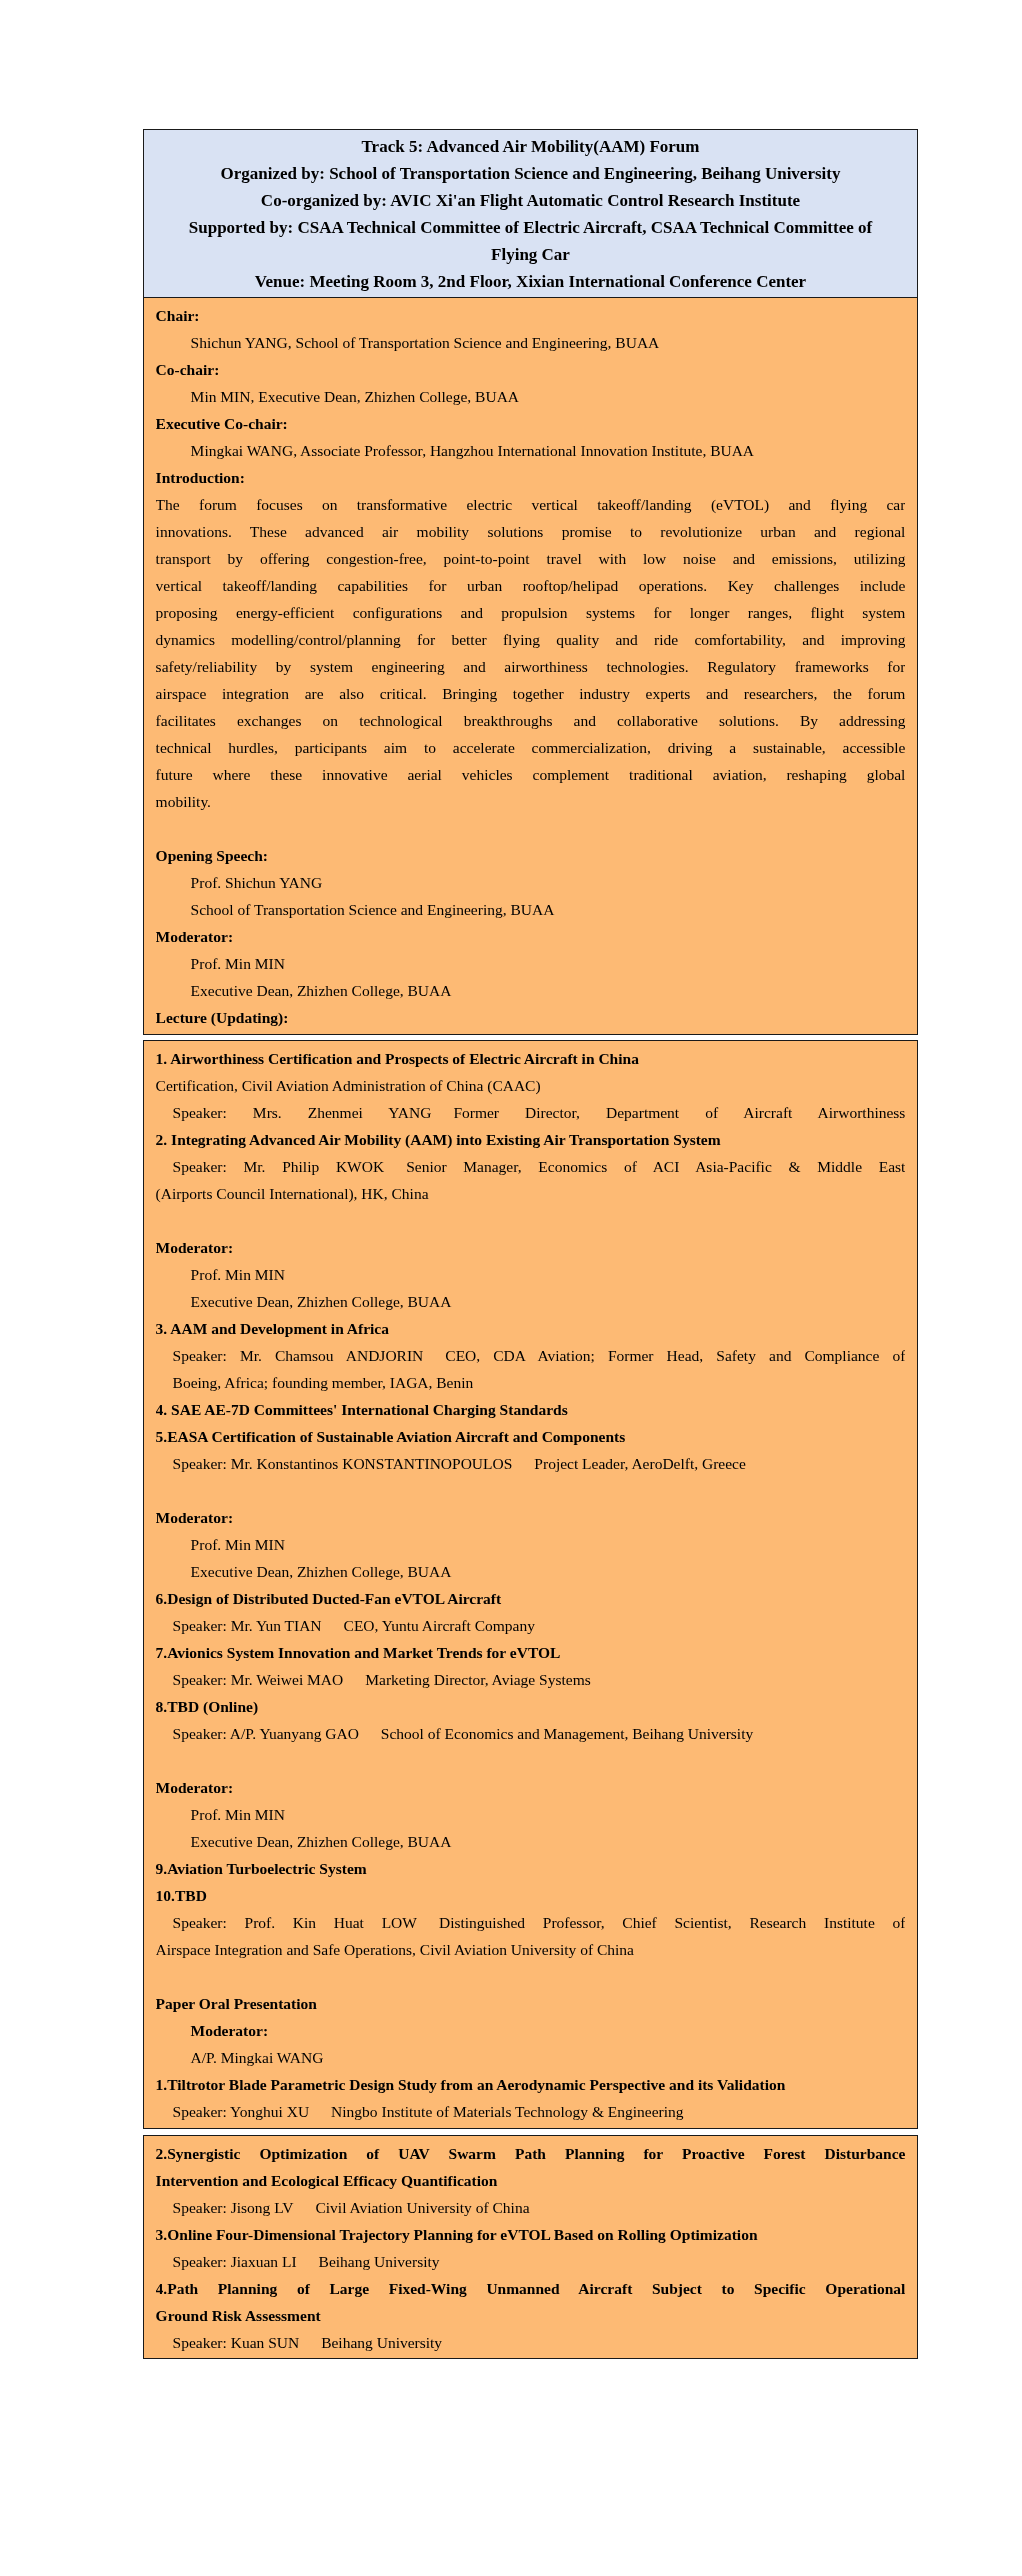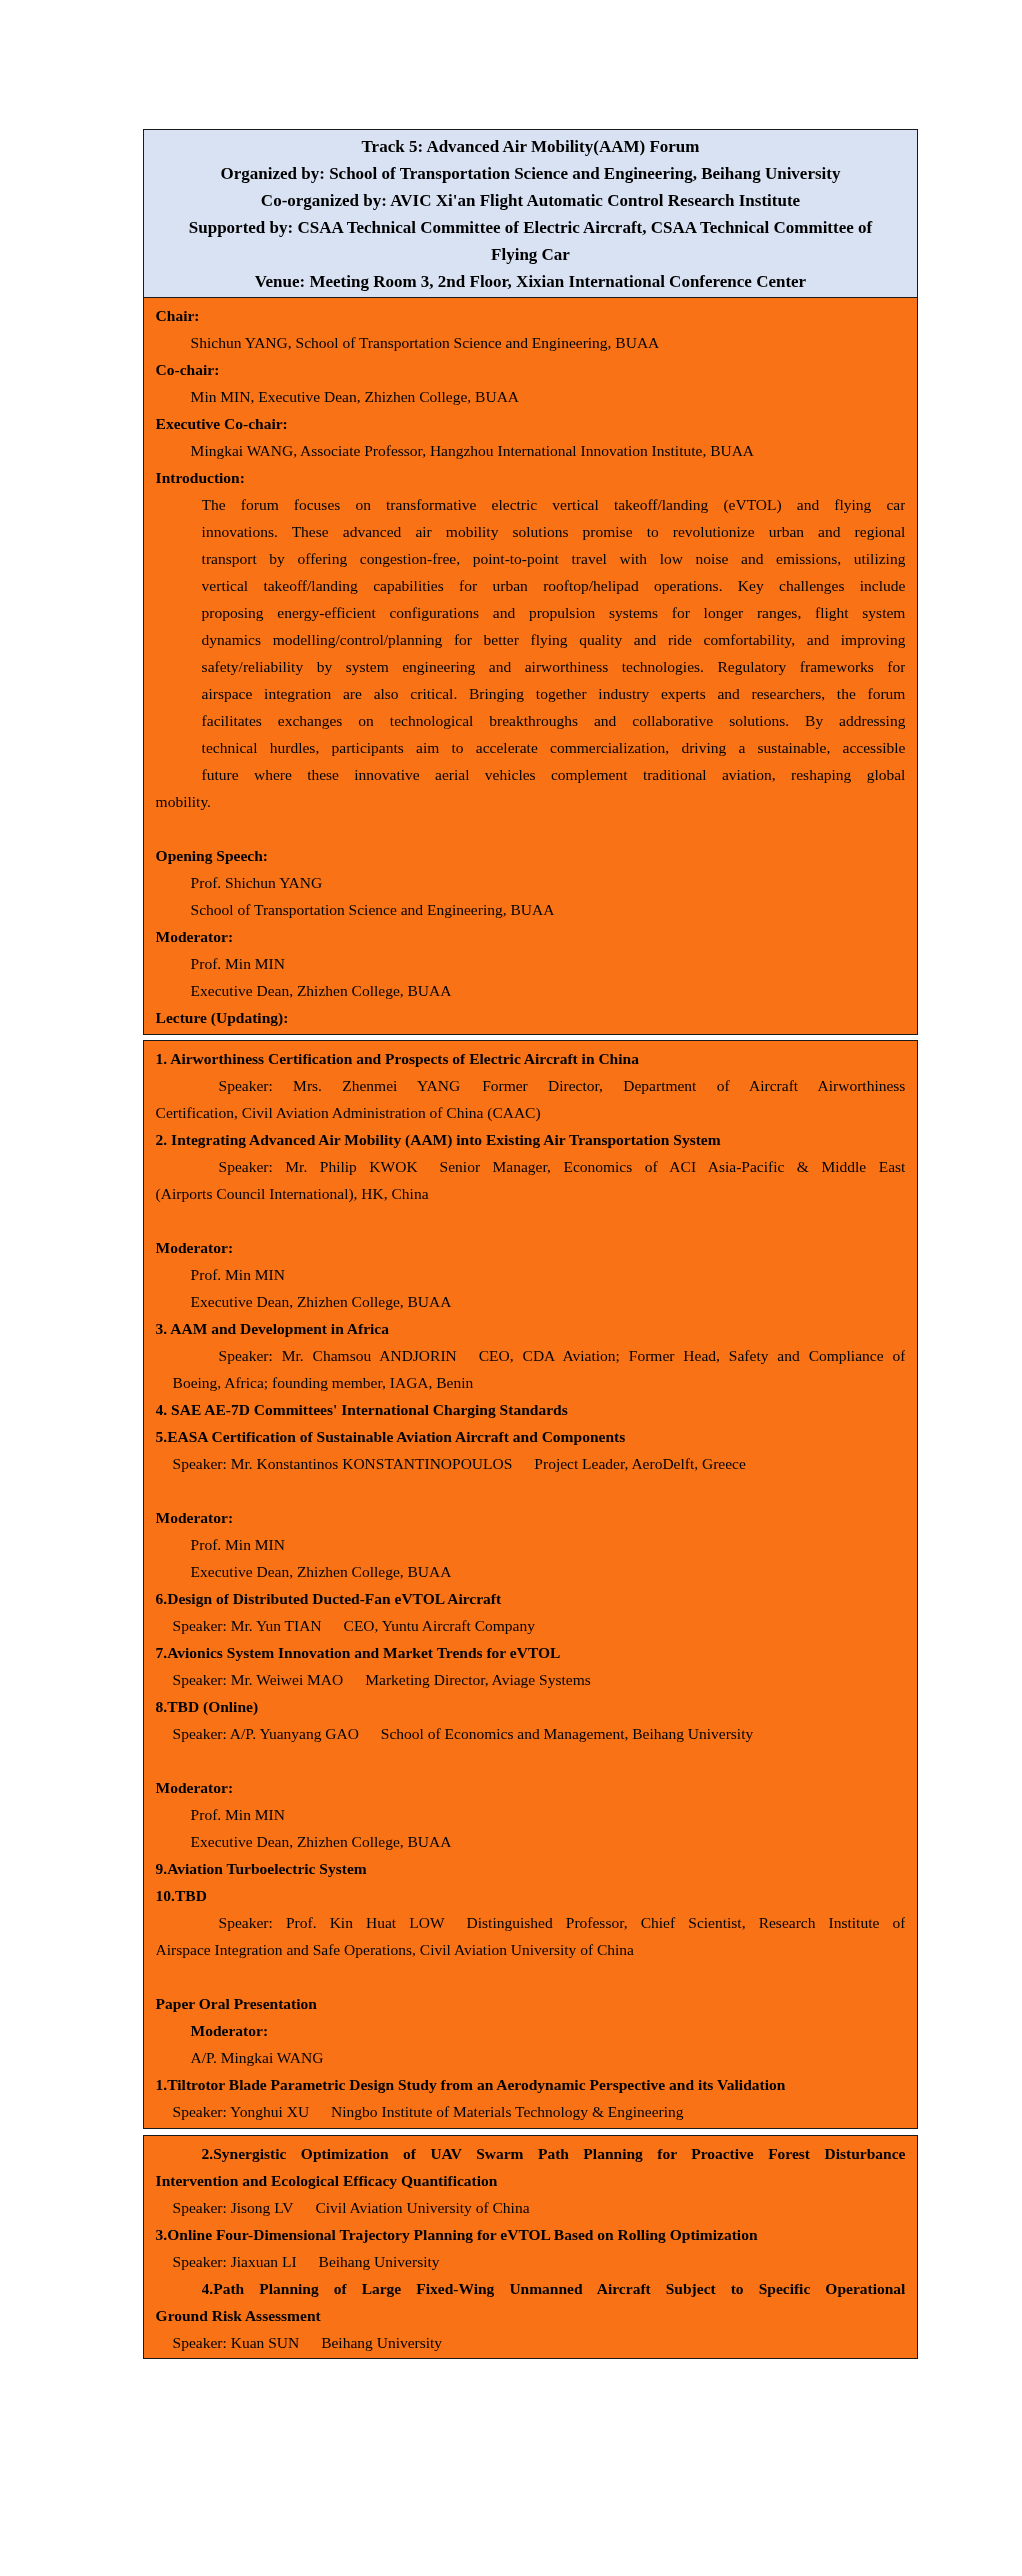--- a/index.html
+++ b/index.html
@@ -2,31 +2,31 @@
 <html style="font-size:10.3px"><head>
 <meta charset="utf-8">
 <style>
   html,body{margin:0;padding:0;}
   body{
     width:1023px;height:2576px;position:relative;
     background:#ffffff;color:#000;
     font-family:"Liberation Serif","DejaVu Serif",serif;
   }
   .doc{position:absolute;left:143px;top:129px;width:775px;}
-  .tbl{border:1.3px solid #1a1a1a;background:#f97316;box-sizing:border-box;margin-bottom:5.8px;}
+  .tbl{border:1.3px solid #1a1a1a;background:#fdba74;box-sizing:border-box;margin-bottom:5.8px;}
   .hdr{border-bottom:1.3px solid #1a1a1a;padding:3.2px 11.6px 1.9px;text-align:center;}
   .hdr .ln{font-weight:bold;font-size:17px;line-height:27px;white-space:nowrap;overflow:hidden;}
   .cell{padding:3.9px 11.6px 2.6px;}
   .ln{font-size:15.5px;line-height:27px;white-space:nowrap;overflow:hidden;}
   .b,.bn,.t,.tj{font-weight:bold;}
   .bn{padding-left:35px;}
   .n{padding-left:35px;}
   .s,.sj{padding-left:17px;}
   .cs{padding-left:17px;}
-  .pj,.sj,.tj{white-space:normal;text-align:justify;text-align-last:justify;margin-left:46px;}
+  .pj,.sj,.tj{white-space:normal;text-align:justify;text-align-last:justify;}
   .gap{display:inline-block;width:22px;}
   .x{min-height:27px;}
 </style>
 </head>
 <body>
 
 <div class="doc">
 
   <div class="tbl">
     <div class="hdr" id="hdr" style="background: rgb(217, 226, 243);">
@@ -64,22 +64,22 @@
         <div class="ln b">Moderator:</div>
         <div class="ln n">Prof. Min MIN</div>
         <div class="ln n">Executive Dean, Zhizhen College, BUAA</div>
         <div class="ln b">Lecture (Updating):</div>
       </div>
   </div>
 
   <div class="tbl">
     <div class="cell">
         <div class="ln t">1. Airworthiness Certification and Prospects of Electric Aircraft in China</div>
+        <div class="ln c">Certification, Civil Aviation Administration of China (CAAC)</div>
         <div class="ln sj"><span>Speaker: Mrs. Zhenmei YANG</span><span class="gap"></span><span>Former Director, Department of Aircraft Airworthiness</span></div>
-        <div class="ln c">Certification, Civil Aviation Administration of China (CAAC)</div>
         <div class="ln t">2. Integrating Advanced Air Mobility (AAM) into Existing Air Transportation System</div>
         <div class="ln sj"><span>Speaker: Mr. Philip KWOK</span><span class="gap"></span><span>Senior Manager, Economics of ACI Asia-Pacific &amp; Middle East</span></div>
         <div class="ln c">(Airports Council International), HK, China</div>
         <div class="ln x">&nbsp;</div>
         <div class="ln b">Moderator:</div>
         <div class="ln n">Prof. Min MIN</div>
         <div class="ln n">Executive Dean, Zhizhen College, BUAA</div>
         <div class="ln t">3. AAM and Development in Africa</div>
         <div class="ln sj"><span>Speaker: Mr. Chamsou ANDJORIN</span><span class="gap"></span><span>CEO, CDA Aviation; Former Head, Safety and Compliance of</span></div>
         <div class="ln cs">Boeing, Africa; founding member, IAGA, Benin</div>

